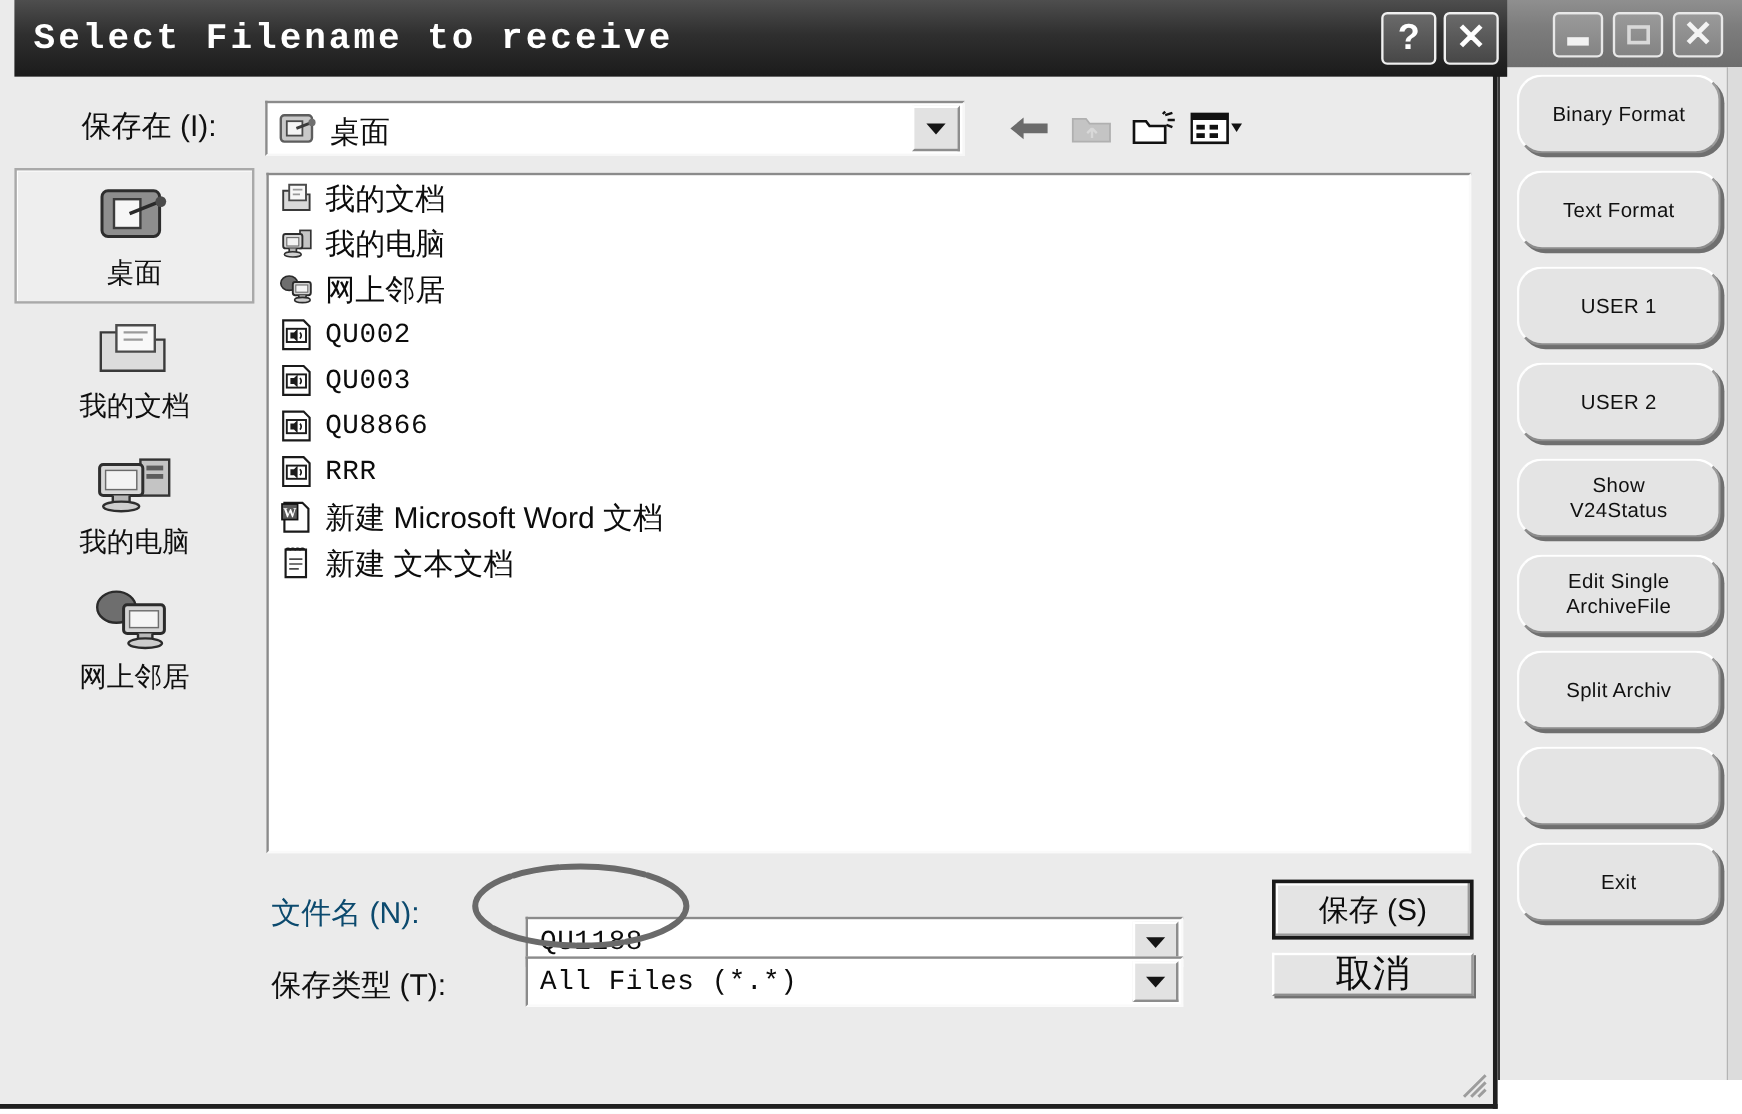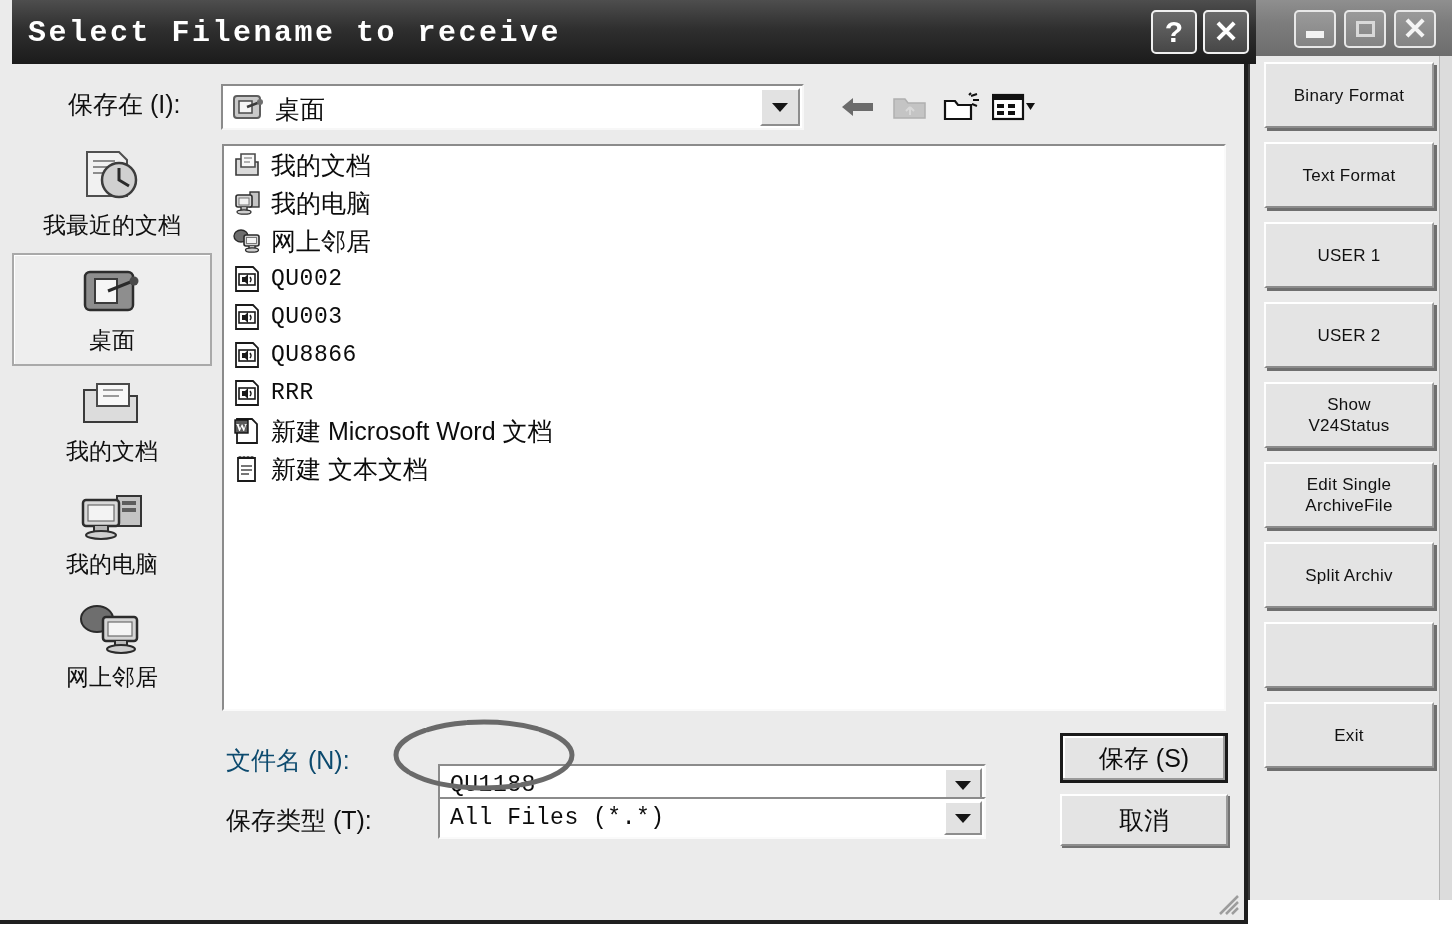--- a/index.html
+++ b/index.html
@@ -81,20 +81,21 @@
     box-sizing: border-box;
     display: flex;
     align-items: center;
     justify-content: center;
     text-align: center;
     font-size: 17px;
     color: #111;
     letter-spacing: 0.3px;
     line-height: 21px;
     cursor: default;
+    border-radius: 21px;
   }
   #parent-right-strip {
     position: absolute;
     right: 0; top: 56px;
     width: 12px; height: 844px;
     background: #dcdcdc;
     border-left: 1px solid #b4b4b4;
   }
   #parent-bottom-white {
     position: absolute;
@@ -404,30 +405,30 @@
     display: flex; align-items: center; justify-content: center;
     font-size: 25px; color: #0c0c0c;
     box-shadow: inset -2px -2px 0 #9a9a9a, inset 2px 2px 0 #ffffff;
     cursor: default;
   }
   #btn-cancel {
     position: absolute;
     left: 1060px;
     top: 794px;
     width: 168px;
-    height: 52px;
+    height: 36px;
     background: #e4e4e4;
     border-top: 2px solid #ffffff;
     border-left: 2px solid #ffffff;
     border-right: 2px solid #9a9a9a;
     border-bottom: 2px solid #8d8d8d;
     box-shadow: 2px 2px 0 #737373;
     box-sizing: border-box;
     display: flex; align-items: center; justify-content: center;
-    font-size: 25px; color: #0c0c0c;
+    font-size: 31px; color: #0c0c0c;
     cursor: default;
   }
 
   
   #grip {
     position: absolute;
     right: 4px;
     bottom: 4px;
     width: 26px;
     height: 26px;
@@ -531,31 +532,20 @@
           <rect x="16" y="12" width="7" height="4" fill="#111111"></rect>
           <rect x="5" y="19" width="7" height="4" fill="#111111"></rect>
           <rect x="16" y="19" width="7" height="4" fill="#111111"></rect>
           <path d="M34 11 L43 11 L38.5 18 Z" fill="#111111"></path>
         </svg>
       </div>
     </div>
 
     <div id="placesbar">
 
-      <div class="place">
-        <div class="place-icon">
-          <svg width="66" height="58" viewBox="0 0 66 58">
-            <path d="M8 4 L40 4 L48 12 L48 48 L8 48 Z" fill="#f1f1f1" stroke="#4f4f4f" stroke-width="2"></path>
-            <path d="M14 13 H36 M14 19 H36 M14 25 H30" stroke="#8c8c8c" stroke-width="2"></path>
-            <circle cx="40" cy="32" r="17" fill="#d0d0d0" stroke="#3d3d3d" stroke-width="2.5"></circle>
-            <path d="M40 20 L40 32 L50 38" stroke="#2a2a2a" stroke-width="3" fill="none"></path>
-          </svg>
-        </div>
-        <div class="place-label">我最近的文档</div>
-      </div>
 
       <div class="place selected">
         <div class="place-icon">
           <svg width="66" height="54" viewBox="0 0 66 54">
             <rect x="6" y="7" width="48" height="38" rx="5" fill="#8e8e8e" stroke="#2d2d2d" stroke-width="2.5"></rect>
             <rect x="16" y="14" width="22" height="24" fill="#f6f6f6" stroke="#3b3b3b" stroke-width="2"></rect>
             <path d="M29 26 L54 16" stroke="#2a2a2a" stroke-width="3" fill="none"></path>
             <circle cx="55" cy="16" r="4.5" fill="#4a4a4a"></circle>
           </svg>
         </div>

